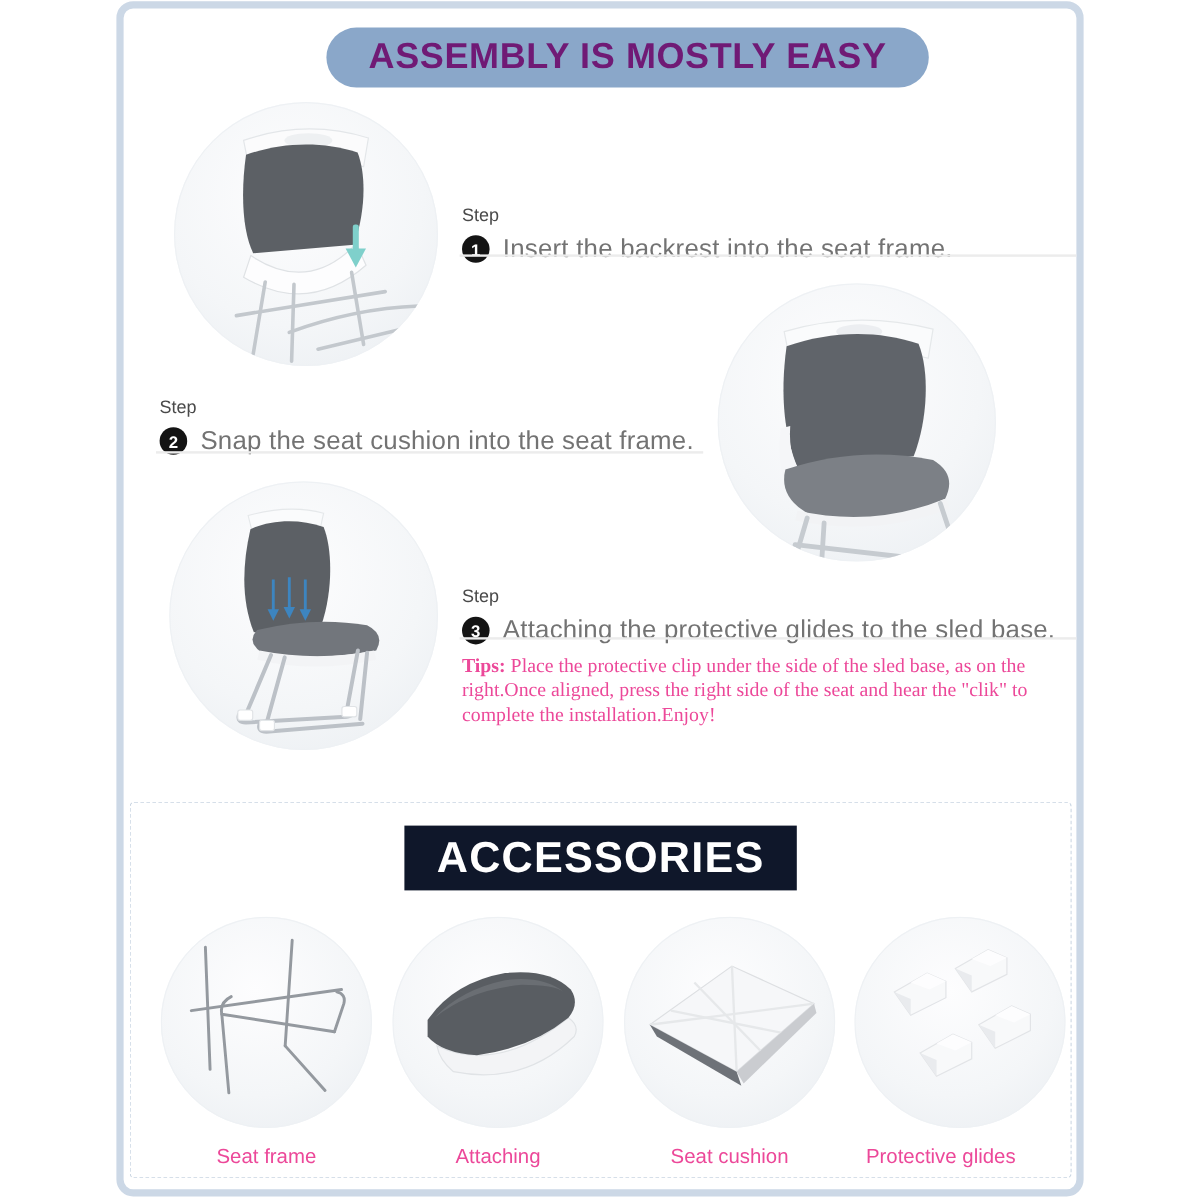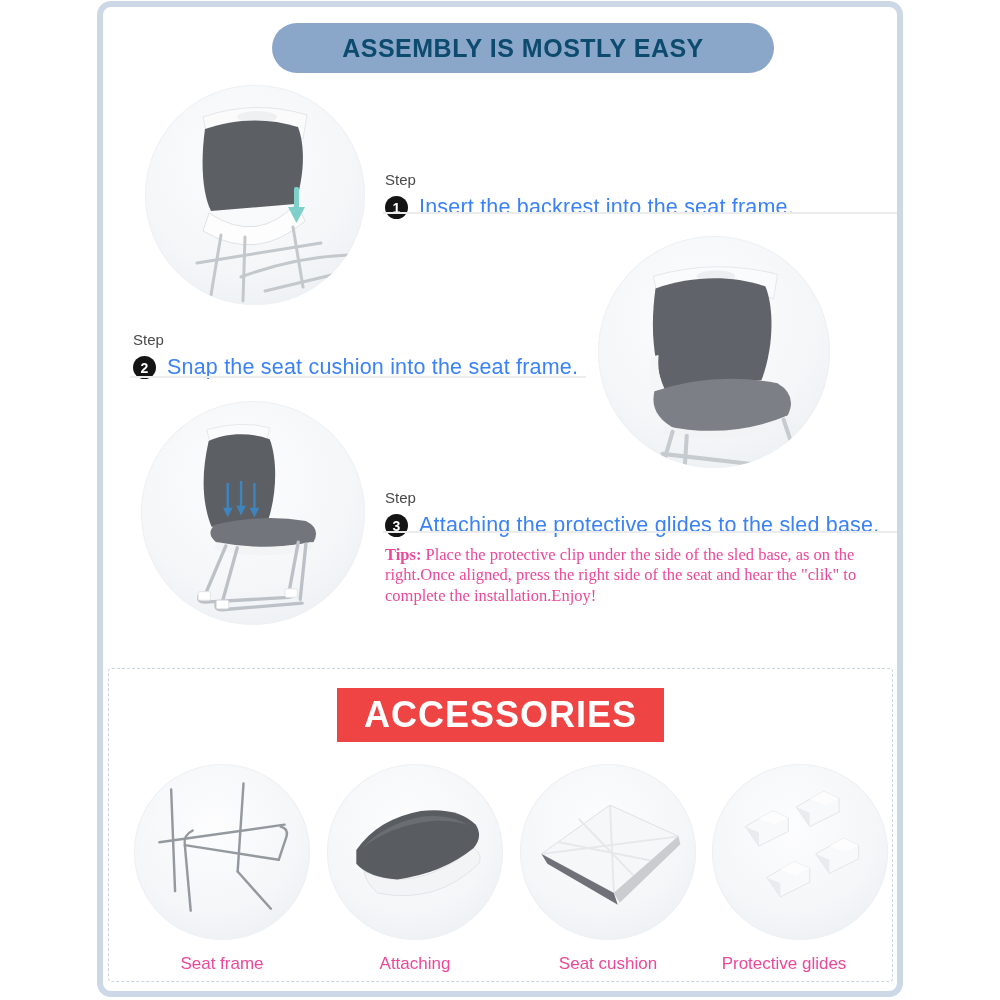--- a/index.html
+++ b/index.html
@@ -2,38 +2,38 @@
 <html><head>
 <meta charset="utf-8">
 <style>
   html,body{margin:0;padding:0;background:#fff;}
   .canvas{position:relative;width:1000px;height:1000px;background:#ffffff;
     font-family:"Liberation Sans","DejaVu Sans",sans-serif;overflow:hidden;}
   .page-frame{position:absolute;left:97px;top:1px;width:806px;height:996px;
     border:6px solid #ccd8e6;border-radius:14px;box-sizing:border-box;background:#fff;}
   .title-pill{position:absolute;left:272px;top:23px;width:502px;height:50px;
     background:#8aa7c9;border-radius:26px;display:flex;align-items:center;justify-content:center;}
-  .title-pill span{color:#0c4a6e;font-weight:bold;font-size:25px;letter-spacing:.5px;}
+  .title-pill span{color:#701a75;font-weight:bold;font-size:30px;letter-spacing:.5px;}
   .photo-circle{position:absolute;border-radius:50%;overflow:hidden;
     background:radial-gradient(circle at 45% 35%, #fdfdfe 0%, #f4f6f8 58%, #e9edf1 100%);
     box-shadow:inset 0 0 0 1px #eef1f4;}
   .photo-circle svg{position:absolute;left:0;top:0;width:100%;height:100%;}
   .step-label{font-size:15px;color:#4a4a4a;}
   .step-row{display:flex;align-items:center;gap:11px;margin-top:7px;}
   .badge{width:23px;height:23px;border-radius:50%;background:#141414;color:#fff;
     font-size:14px;font-weight:bold;display:flex;align-items:center;justify-content:center;flex:none;}
-  .step-text{font-size:21.5px;color:#3b82f6;letter-spacing:.2px;white-space:nowrap;}
+  .step-text{font-size:21.5px;color:#737373;letter-spacing:.2px;white-space:nowrap;}
   .divider{position:absolute;height:2px;background:#ececec;}
   .tips{position:absolute;left:385px;top:545px;width:515px;font-size:16.5px;
     color:#ec4899;line-height:1.24;font-family:Liberation Serif, serif;}
   .tips b{font-weight:bold;}
   .acc-box{position:absolute;left:108px;top:668px;width:785px;height:314px;
     border:1.5px dashed #c9d5e2;border-radius:4px;box-sizing:border-box;background:#fff;}
   .acc-banner{position:absolute;left:337px;top:688px;width:327px;height:54px;
-    background:#ef4444;display:flex;align-items:center;justify-content:center;}
+    background:#0f172a;display:flex;align-items:center;justify-content:center;}
   .acc-banner span{color:#fff;font-weight:bold;font-size:36px;letter-spacing:1px;}
   .acc-label{position:absolute;top:954px;width:200px;text-align:center;
     font-size:17px;color:#ec4899;}
   .abs{position:absolute;margin-top:23px;}
 </style>
 </head>
 <body>
 
 <div class="canvas">
 

